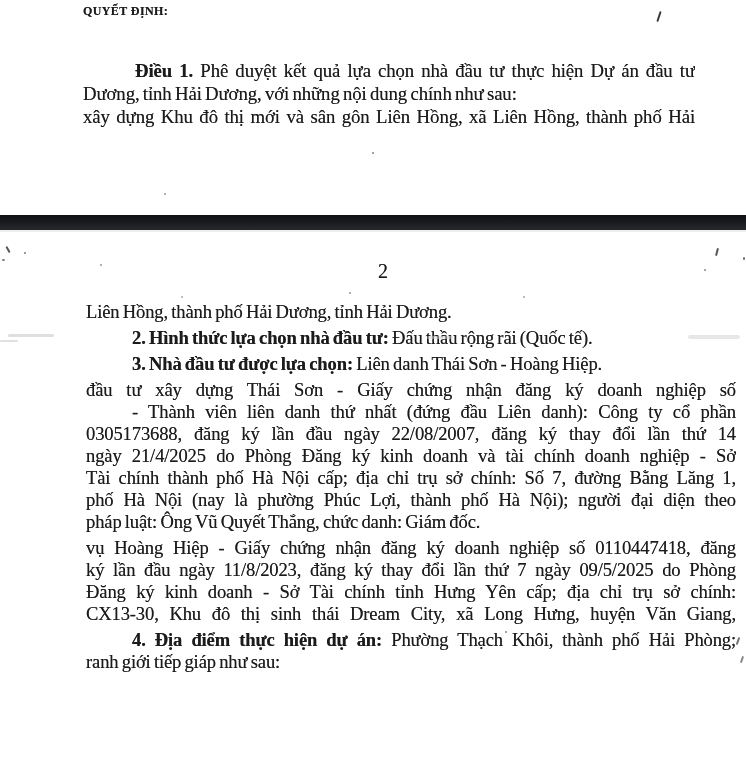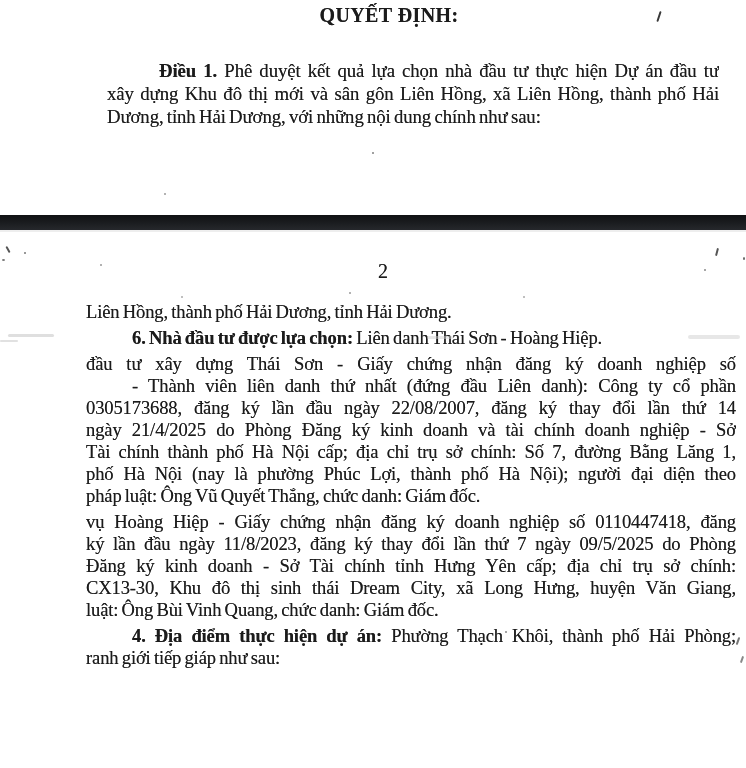--- a/index.html
+++ b/index.html
@@ -6,25 +6,25 @@
   .page{
     position:relative;width:746px;height:768px;background:#ffffff;overflow:hidden;
     font-family:"Liberation Serif","DejaVu Serif",serif;
     color:#1b1b1b;
   }
   .doc-text{ text-shadow:0 0 .4px rgba(25,25,25,.65); }
 
   
   .p1-title{
     position:absolute;top:4px;left:83px;width:612px;height:28px;
-    text-align:center;font-weight:bold;font-size:20px;letter-spacing:.4px;
+    font-weight:bold;font-size:12px;letter-spacing:.4px;
   }
   .p1-body{
     position:absolute;top:59px;left:83px;width:612px;
-    font-size:18.8px;line-height:23px;letter-spacing:-.1px;word-spacing:-1.3px;margin-left:24px;
+    font-size:18.8px;line-height:23px;letter-spacing:-.1px;word-spacing:-1.3px;
   }
   .p1-body .tline{height:23px;}
   .p1-body .indent{padding-left:52px;}
 
   
   .band{
     position:absolute;top:215px;left:0;width:746px;height:15px;
     background:linear-gradient(180deg,#101113 0%,#1b1d20 55%,#26282c 100%);
   }
   .band::after{
@@ -60,50 +60,52 @@
 </style>
 </head>
 <body>
 
 <div class="page doc-text">
 
   <div class="p1-title">QUYẾT ĐỊNH:</div>
   <div class="p1-body">
       <div class="para">
         <div class="tline indent"><span class="b">Điều 1.</span><span> Phê duyệt kết quả lựa chọn nhà đầu tư thực hiện Dự án đầu tư</span></div>
+        <div class="tline lastline"><span>Dương, tỉnh Hải Dương, với những nội dung chính như sau:</span></div>
         <div class="tline"><span>xây dựng Khu đô thị mới và sân gôn Liên Hồng, xã Liên Hồng, thành phố Hải</span></div>
-        <div class="tline lastline"><span>Dương, tỉnh Hải Dương, với những nội dung chính như sau:</span></div>
       </div>
     </div>
 
   <div class="band"></div>
 
   <div class="p2-number">2</div>
   <div class="p2-body">
       <div class="para">
         <div class="tline lastline"><span>Liên Hồng, thành phố Hải Dương, tỉnh Hải Dương.</span></div>
       </div>
       <div class="para">
-        <div class="tline indent lastline"><span class="b">6. Nhà đầu tư được lựa chọn:</span><span> Liên danh Thái Sơn - Hoàng Hiệp.</span></div>
+        <div class="tline indent lastline"><span class="b">2. Hình thức lựa chọn nhà đầu tư:</span><span> Đấu thầu rộng rãi (Quốc tế).</span></div>
+      </div>
+      <div class="para">
+        <div class="tline indent lastline"><span class="b">3. Nhà đầu tư được lựa chọn:</span><span> Liên danh Thái Sơn - Hoàng Hiệp.</span></div>
       </div>
       <div class="para">
         <div class="tline"><span>đầu tư xây dựng Thái Sơn - Giấy chứng nhận đăng ký doanh nghiệp số</span></div>
         <div class="tline indent"><span>- Thành viên liên danh thứ nhất (đứng đầu Liên danh): Công ty cổ phần</span></div>
         <div class="tline"><span>0305173688, đăng ký lần đầu ngày 22/08/2007, đăng ký thay đổi lần thứ 14</span></div>
         <div class="tline"><span>ngày 21/4/2025 do Phòng Đăng ký kinh doanh và tài chính doanh nghiệp - Sở</span></div>
         <div class="tline"><span>Tài chính thành phố Hà Nội cấp; địa chỉ trụ sở chính: Số 7, đường Bằng Lăng 1,</span></div>
         <div class="tline"><span>phố Hà Nội (nay là phường Phúc Lợi, thành phố Hà Nội); người đại diện theo</span></div>
         <div class="tline lastline"><span>pháp luật: Ông Vũ Quyết Thắng, chức danh: Giám đốc.</span></div>
       </div>
       <div class="para">
         <div class="tline"><span>vụ Hoàng Hiệp - Giấy chứng nhận đăng ký doanh nghiệp số 0110447418, đăng</span></div>
         <div class="tline"><span>ký lần đầu ngày 11/8/2023, đăng ký thay đổi lần thứ 7 ngày 09/5/2025 do Phòng</span></div>
         <div class="tline"><span>Đăng ký kinh doanh - Sở Tài chính tỉnh Hưng Yên cấp; địa chỉ trụ sở chính:</span></div>
         <div class="tline"><span>CX13-30, Khu đô thị sinh thái Dream City, xã Long Hưng, huyện Văn Giang,</span></div>
-        <div class="tline lastline"><span>luật: Ông Bùi Vinh Quang, chức danh: Giám đốc.</span></div>
       </div>
       <div class="para">
         <div class="tline indent"><span class="b">4. Địa điểm thực hiện dự án:</span><span> Phường Thạch Khôi, thành phố Hải Phòng;</span></div>
         <div class="tline lastline"><span>ranh giới tiếp giáp như sau:</span></div>
       </div>
     </div>
 
   <div class="tick" style="left:658px;top:11px;width:2px;height:11px;transform:rotate(18deg);"></div>
   <div class="speck" style="left:372px;top:152px;width:2px;height:2px;"></div>
   <div class="speck" style="left:164px;top:193px;width:2px;height:2px;background:#9a9a9a;"></div>

